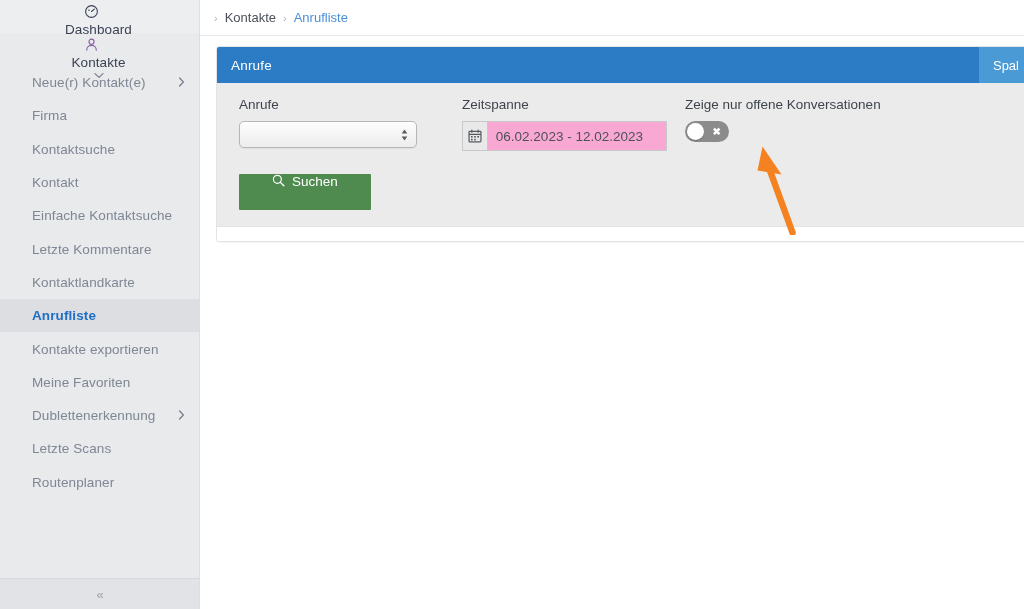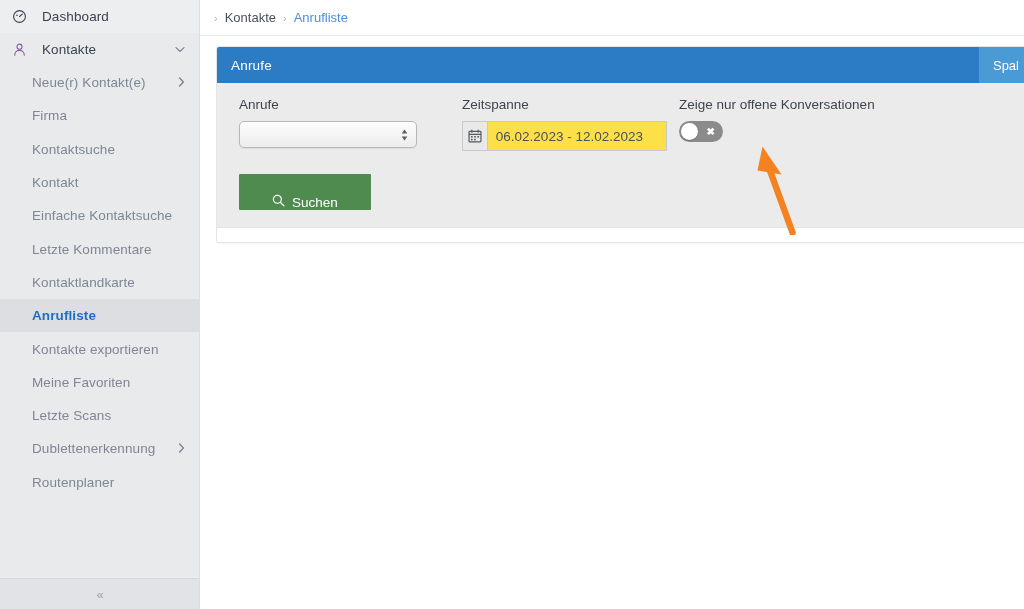--- a/index.html
+++ b/index.html
@@ -43,20 +43,21 @@
     color: #7f8694;
     letter-spacing: 0.1px;
     white-space: nowrap;
     cursor: pointer;
   }
 
   .nav-item.top {
     height: 33px;
     color: #3b4253;
     font-weight: 400;
+    flex-direction: column;
   }
 
   .nav-item.dashboard {
     background: #eceef0;
     color: #3b4253;
   }
 
   .nav-item.kontakte {
     color: #3b4253;
   }
@@ -187,21 +188,21 @@
 
   .form-row {
     display: flex;
     align-items: flex-start;
     gap: 0;
   }
 
   .field { margin-right: 0; }
   .field-anrufe  { width: 210px; margin-left: 6px; }
   .field-zeit    { width: 205px; margin-left: 13px; }
-  .field-toggle  { margin-left: 12px; }
+  .field-toggle  { margin-left: 18px; }
 
   .field-label {
     font-size: 13.5px;
     color: #3f444c;
     margin-bottom: 9px;
     display: block;
     white-space: nowrap;
   }
 
   select.native-select {
@@ -246,21 +247,21 @@
     border: 1px solid #c9c9c9;
     border-right: none;
     display: flex;
     align-items: center;
     justify-content: center;
     color: #55595f;
   }
   .date-input {
     flex: 1 1 auto;
     border: 1px solid #c9c9c9;
-    background: #fde047;
+    background: #f9a8d4;
     font-family: inherit;
     font-size: 13.5px;
     color: #4d5158;
     padding: 0 8px;
     outline: none;
     min-width: 0;
   }
 
   .toggle {
     position: relative;
@@ -295,21 +296,21 @@
     margin-top: 23px;
     margin-left: 6px;
     width: 132px;
     height: 36px;
     background: #4f8a4f;
     color: #ffffff;
     border: none;
     font-family: inherit;
     font-size: 13.5px;
     display: inline-flex;
-    align-items: flex-end;
+    align-items: flex-start;
     justify-content: center;
     gap: 7px;
     cursor: pointer;
     border-radius: 1px;
   }
 
   .panel-foot {
     height: 14px;
     background: #ffffff;
   }
@@ -399,30 +400,30 @@
 
       <li class="nav-item sub">
         <span class="nav-label">Kontakte exportieren</span>
       </li>
 
       <li class="nav-item sub">
         <span class="nav-label">Meine Favoriten</span>
       </li>
 
       <li class="nav-item sub">
-        <span class="nav-label">Letzte Scans</span>
-      </li>
-
-      <li class="nav-item sub">
         <span class="nav-label">Dublettenerkennung</span>
         <span class="nav-caret">
           <svg width="7" height="10" viewBox="0 0 7 10">
               <path d="M1.6 1 L5.4 5 L1.6 9" fill="none" stroke="#7a8190" stroke-width="1.3" stroke-linecap="round" stroke-linejoin="round"></path>
             </svg>
         </span>
+      </li>
+
+      <li class="nav-item sub">
+        <span class="nav-label">Letzte Scans</span>
       </li>
 
       <li class="nav-item sub">
         <span class="nav-label">Routenplaner</span>
       </li>
     </ul>
 
     <div class="sidebar-footer">
       <span>«</span>
     </div>

